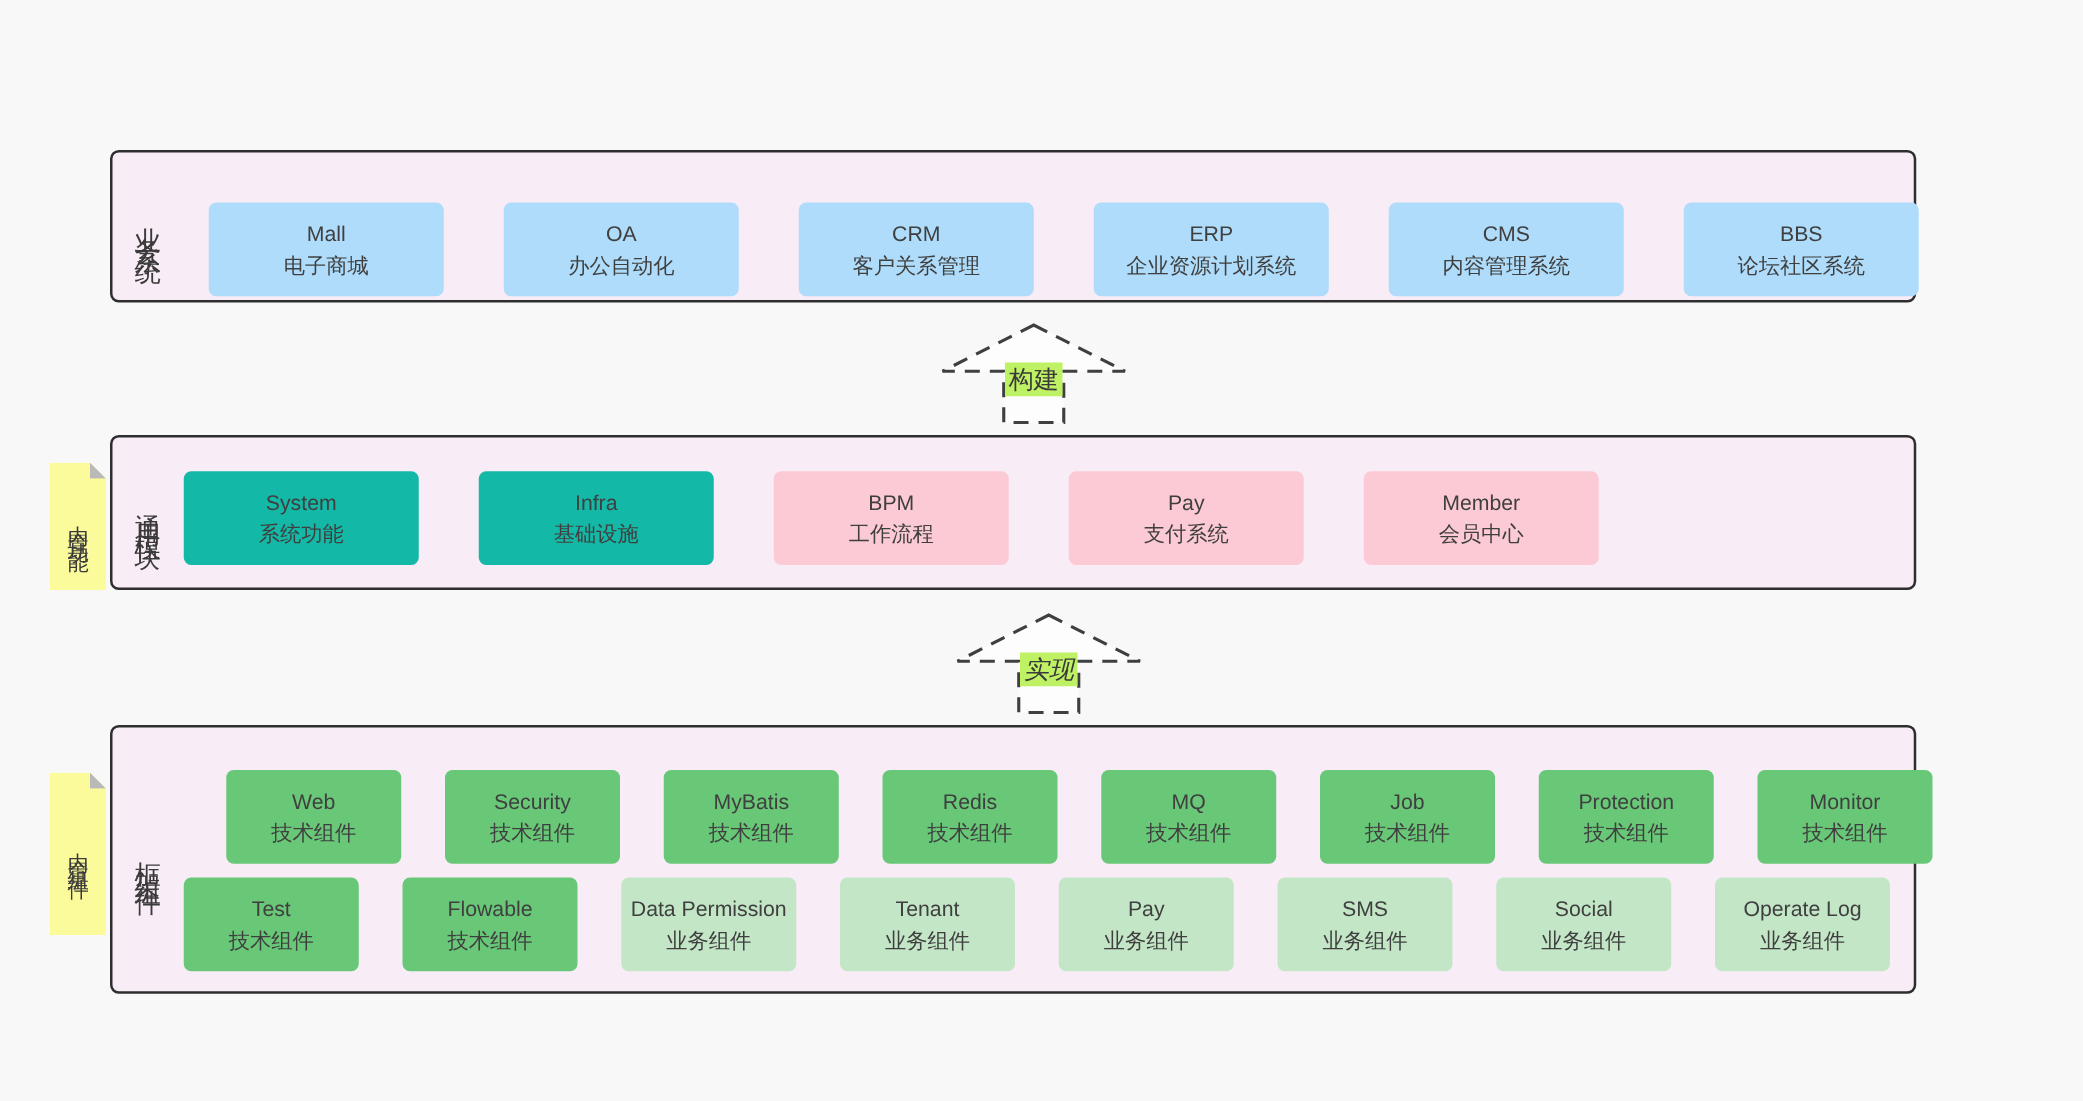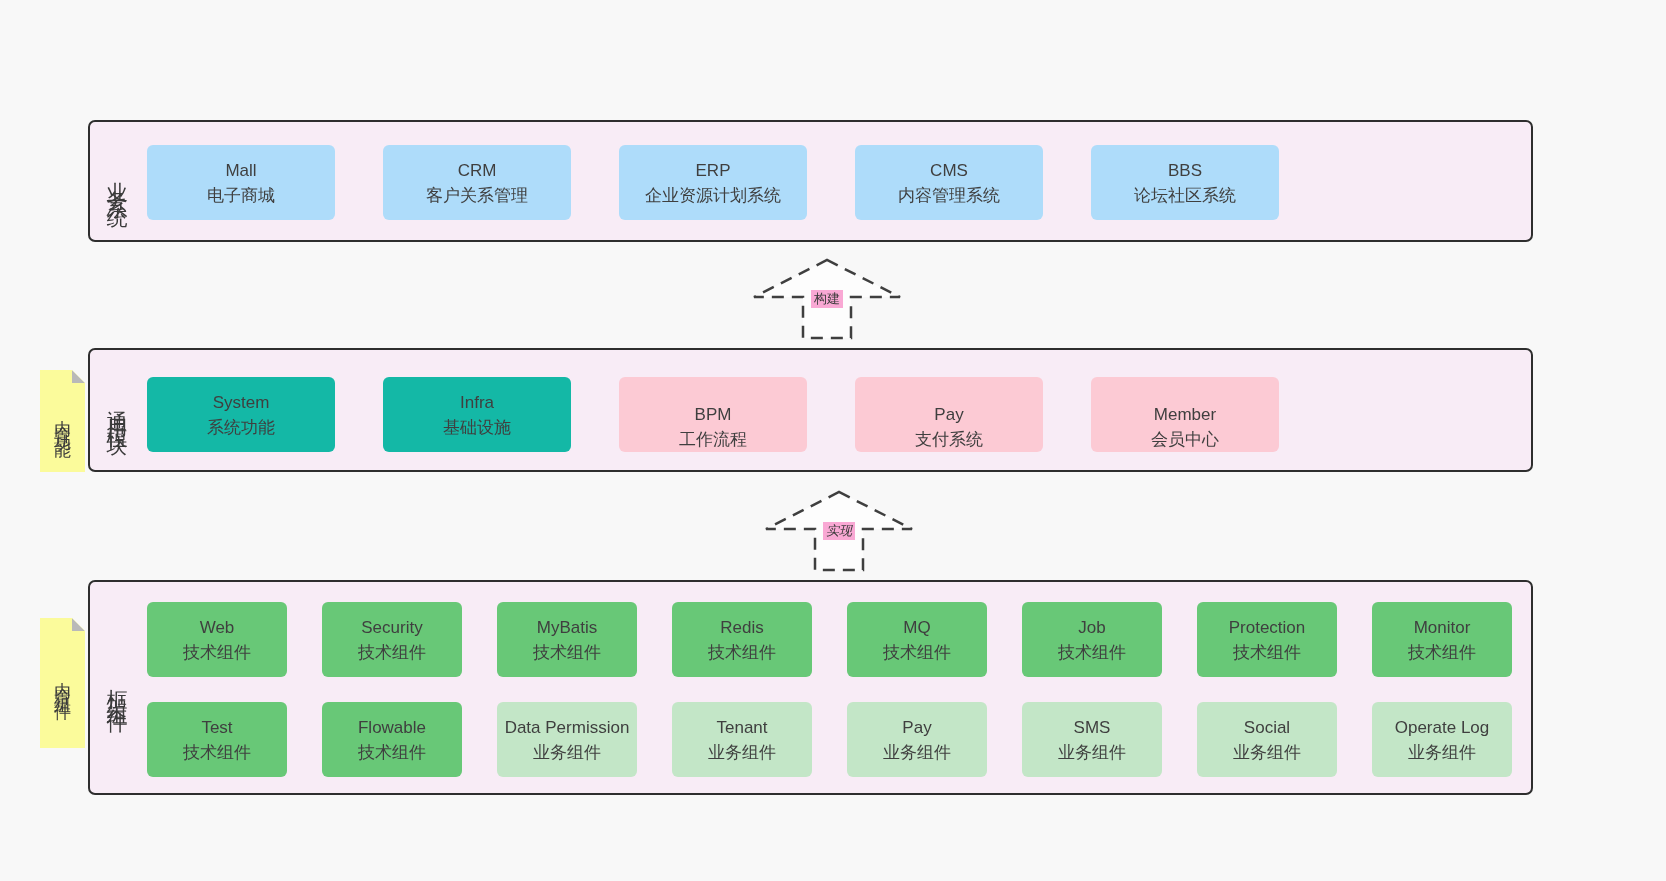--- a/index.html
+++ b/index.html
@@ -8,41 +8,45 @@
   .band-label{position:absolute;left:13px;top:50%;transform:translateY(-50%);writing-mode:vertical-rl;text-orientation:upright;font-size:21px;letter-spacing:8px;color:#3a3a3a;white-space:nowrap;}
   .row{position:absolute;display:flex;}
   .row.six{left:57px;gap:48px;}
   .row.eight{left:57px;gap:35px;}
   .box{height:75px;border-radius:6px;display:flex;flex-direction:column;justify-content:center;align-items:center;text-align:center;font-size:17px;line-height:25px;box-sizing:border-box;padding:0 4px;}
   .box .en,.box .zh{width:100%;}
   .w6{width:188px;flex:0 0 188px;}
   .w8{width:140px;flex:0 0 140px;}
   .blue{background:#aedcfa;}
   .red{background:#14b8a6;}
-  .pink{background:#fccad4;justify-content:flex-end;}
+  .pink{background:#fccad4;}
   .green{background:#68c877;}
   .lightgreen{background:#c3e6c7;}
   .note{position:absolute;width:45px;background:#fbfb9b;clip-path:polygon(0 0,calc(100% - 13px) 0,100% 13px,100% 100%,0 100%);display:flex;align-items:center;justify-content:center;}
   .note-fold{position:absolute;top:0;right:0;width:13px;height:13px;background:#b9b9b9;clip-path:polygon(0 0,100% 100%,0 100%);}
   .note-text{writing-mode:vertical-rl;text-orientation:upright;font-size:17px;letter-spacing:7px;color:#3a3a3a;white-space:nowrap;}
   .arrow-wrap{position:absolute;width:158px;height:84px;}
   .arrow-wrap svg{position:absolute;left:0;top:0;}
-  .arrow-label{position:absolute;left:50%;top:33px;transform:translateX(-50%);background:#f9a8d4;padding:0 3px;font-size:13px;color:#3a3a3a;white-space:nowrap;}
+  .arrow-label{position:absolute;left:50%;top:33px;transform:translateX(-50%);background:#bef264;padding:0 3px;font-size:20px;color:#3a3a3a;white-space:nowrap;}
 </style>
 </head>
 <body>
 
 <div class="stage">
 
   <div class="band" style="left:88px;top:120px;width:1445px;height:122px;">
     <div class="band-label">业务系统</div>
-    <div class="row six" style="top:23px;">
+    <div class="row six" style="top:40px;margin-left:20px;">
       <div class="box w6 blue">
         <div class="en">Mall</div>
         <div class="zh">电子商城</div>
+      </div>
+      <div class="box w6 blue">
+        <div class="en">OA</div>
+        <div class="zh">办公自动化</div>
       </div>
       <div class="box w6 blue">
         <div class="en">CRM</div>
         <div class="zh">客户关系管理</div>
       </div>
       <div class="box w6 blue">
         <div class="en">ERP</div>
         <div class="zh">企业资源计划系统</div>
       </div>
       <div class="box w6 blue">
@@ -96,21 +100,21 @@
 
   <div class="arrow-wrap" style="left:760px;top:489px;font-style:italic;">
     <svg width="158" height="84" viewBox="0 0 158 84">
       <polygon points="79,3 152,40 103,40 103,81 55,81 55,40 6,40" fill="#fdfdfd" stroke="#3f3f3f" stroke-width="2.5" stroke-dasharray="12 8"></polygon>
     </svg>
     <span class="arrow-label">实现</span>
   </div>
 
   <div class="band" style="left:88px;top:580px;width:1445px;height:215px;">
     <div class="band-label">框架组件</div>
-    <div class="row eight" style="top:20px;">
+    <div class="row eight" style="top:34px;margin-left:34px;">
       <div class="box w8 green">
         <div class="en">Web</div>
         <div class="zh">技术组件</div>
       </div>
       <div class="box w8 green">
         <div class="en">Security</div>
         <div class="zh">技术组件</div>
       </div>
       <div class="box w8 green">
         <div class="en">MyBatis</div>

